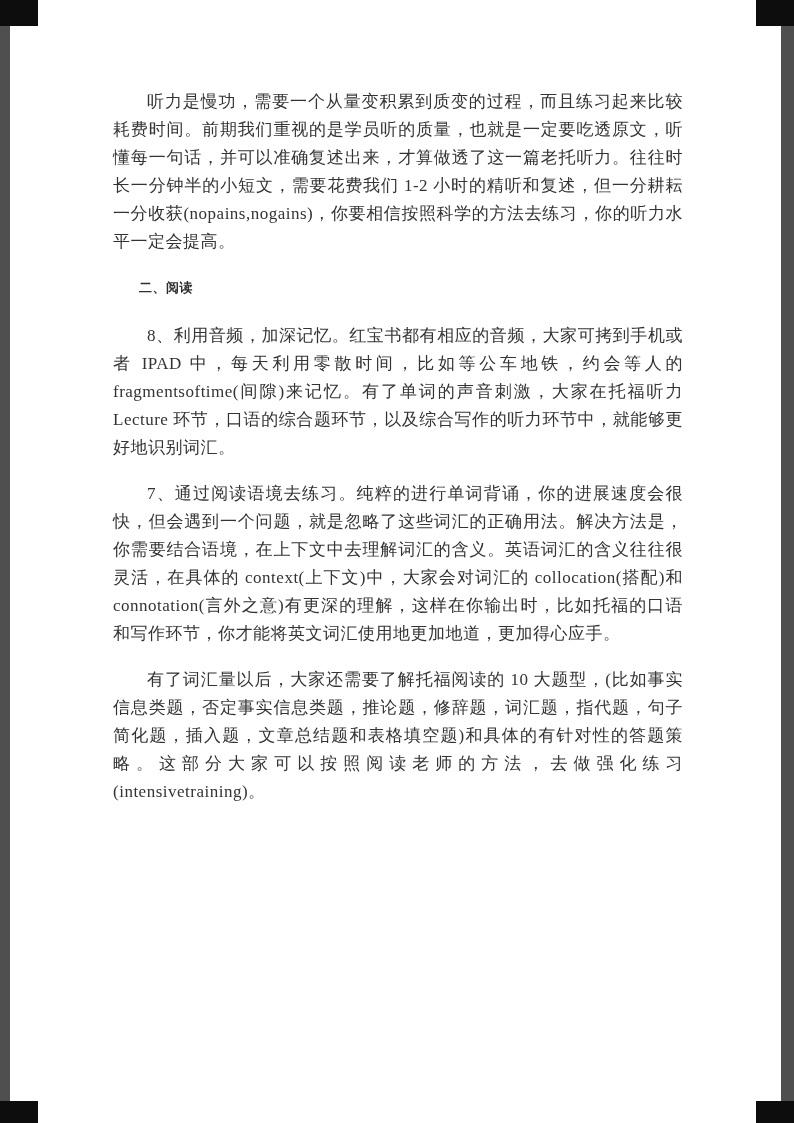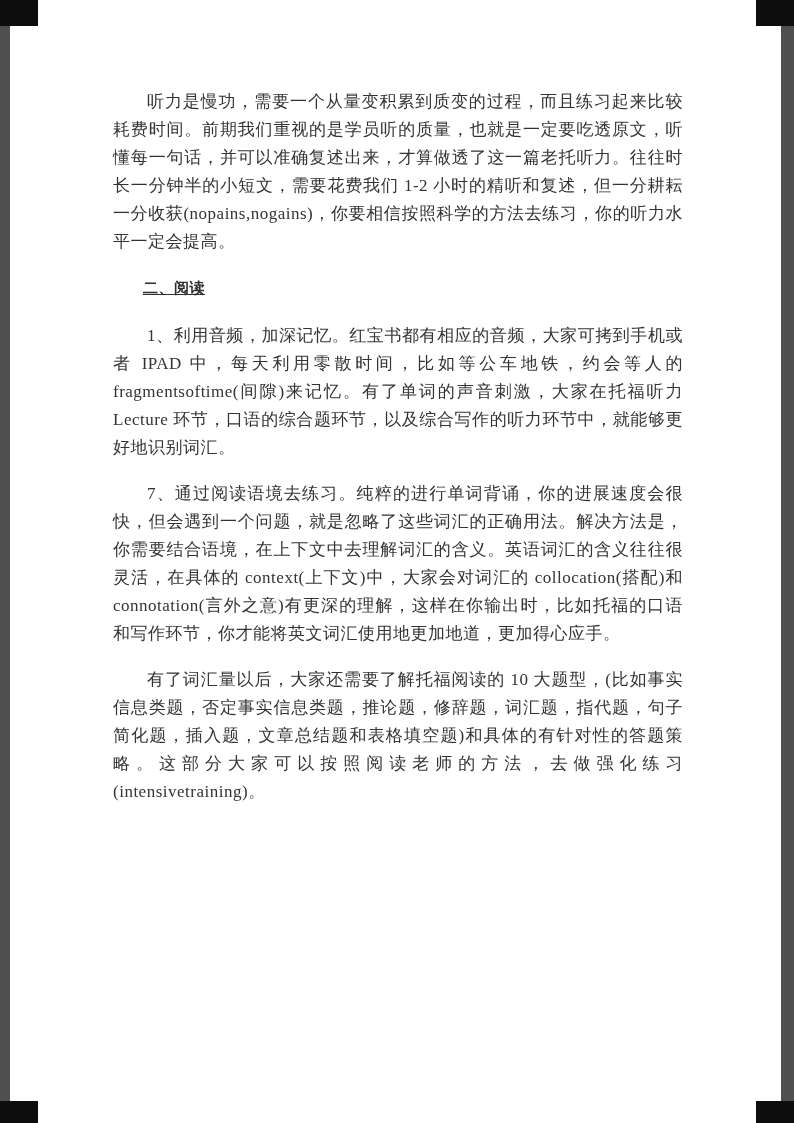--- a/index.html
+++ b/index.html
@@ -37,42 +37,41 @@
     font-size: 17px;
     line-height: 28px;
     text-align: justify;
     letter-spacing: 0.5px;
   }
   .para {
     text-indent: 2em;
     margin-bottom: 18px;
   }
   .section-heading {
-    font-size: 15px;
+    font-size: 13px;
     font-weight: bold;
     text-indent: 2em;
     margin: 8px 0 20px 0;
     color: #2e2e2e;
-    text-decoration: underline;
   }
 </style>
 </head>
 <body>
 
 <div class="edge-strip left"></div>
 <div class="edge-strip right"></div>
 <div class="corner-mark tl"></div>
 <div class="corner-mark tr"></div>
 <div class="corner-mark bl"></div>
 <div class="corner-mark br"></div>
 
 <div class="doc-content">
   <p class="para">听力是慢功，需要一个从量变积累到质变的过程，而且练习起来比较耗费时间。前期我们重视的是学员听的质量，也就是一定要吃透原文，听懂每一句话，并可以准确复述出来，才算做透了这一篇老托听力。往往时长一分钟半的小短文，需要花费我们 1-2 小时的精听和复述，但一分耕耘一分收获(nopains,nogains)，你要相信按照科学的方法去练习，你的听力水平一定会提高。</p>
 
   <h2 class="section-heading">二、阅读</h2>
 
 
-  <p class="para">1、利用音频，加深记忆。红宝书都有相应的音频，大家可拷到手机或者 IPAD 中，每天利用零散时间，比如等公车地铁，约会等人的 fragmentsoftime(间隙)来记忆。有了单词的声音刺激，大家在托福听力 Lecture 环节，口语的综合题环节，以及综合写作的听力环节中，就能够更好地识别词汇。</p>
+  <p class="para">8、利用音频，加深记忆。红宝书都有相应的音频，大家可拷到手机或者 IPAD 中，每天利用零散时间，比如等公车地铁，约会等人的 fragmentsoftime(间隙)来记忆。有了单词的声音刺激，大家在托福听力 Lecture 环节，口语的综合题环节，以及综合写作的听力环节中，就能够更好地识别词汇。</p>
 
   <p class="para">7、通过阅读语境去练习。纯粹的进行单词背诵，你的进展速度会很快，但会遇到一个问题，就是忽略了这些词汇的正确用法。解决方法是，你需要结合语境，在上下文中去理解词汇的含义。英语词汇的含义往往很灵活，在具体的 context(上下文)中，大家会对词汇的 collocation(搭配)和 connotation(言外之意)有更深的理解，这样在你输出时，比如托福的口语和写作环节，你才能将英文词汇使用地更加地道，更加得心应手。</p>
 
   <p class="para">有了词汇量以后，大家还需要了解托福阅读的 10 大题型，(比如事实信息类题，否定事实信息类题，推论题，修辞题，词汇题，指代题，句子简化题，插入题，文章总结题和表格填空题)和具体的有针对性的答题策略。这部分大家可以按照阅读老师的方法，去做强化练习(intensivetraining)。</p>
 </div>
 
 </body></html>

